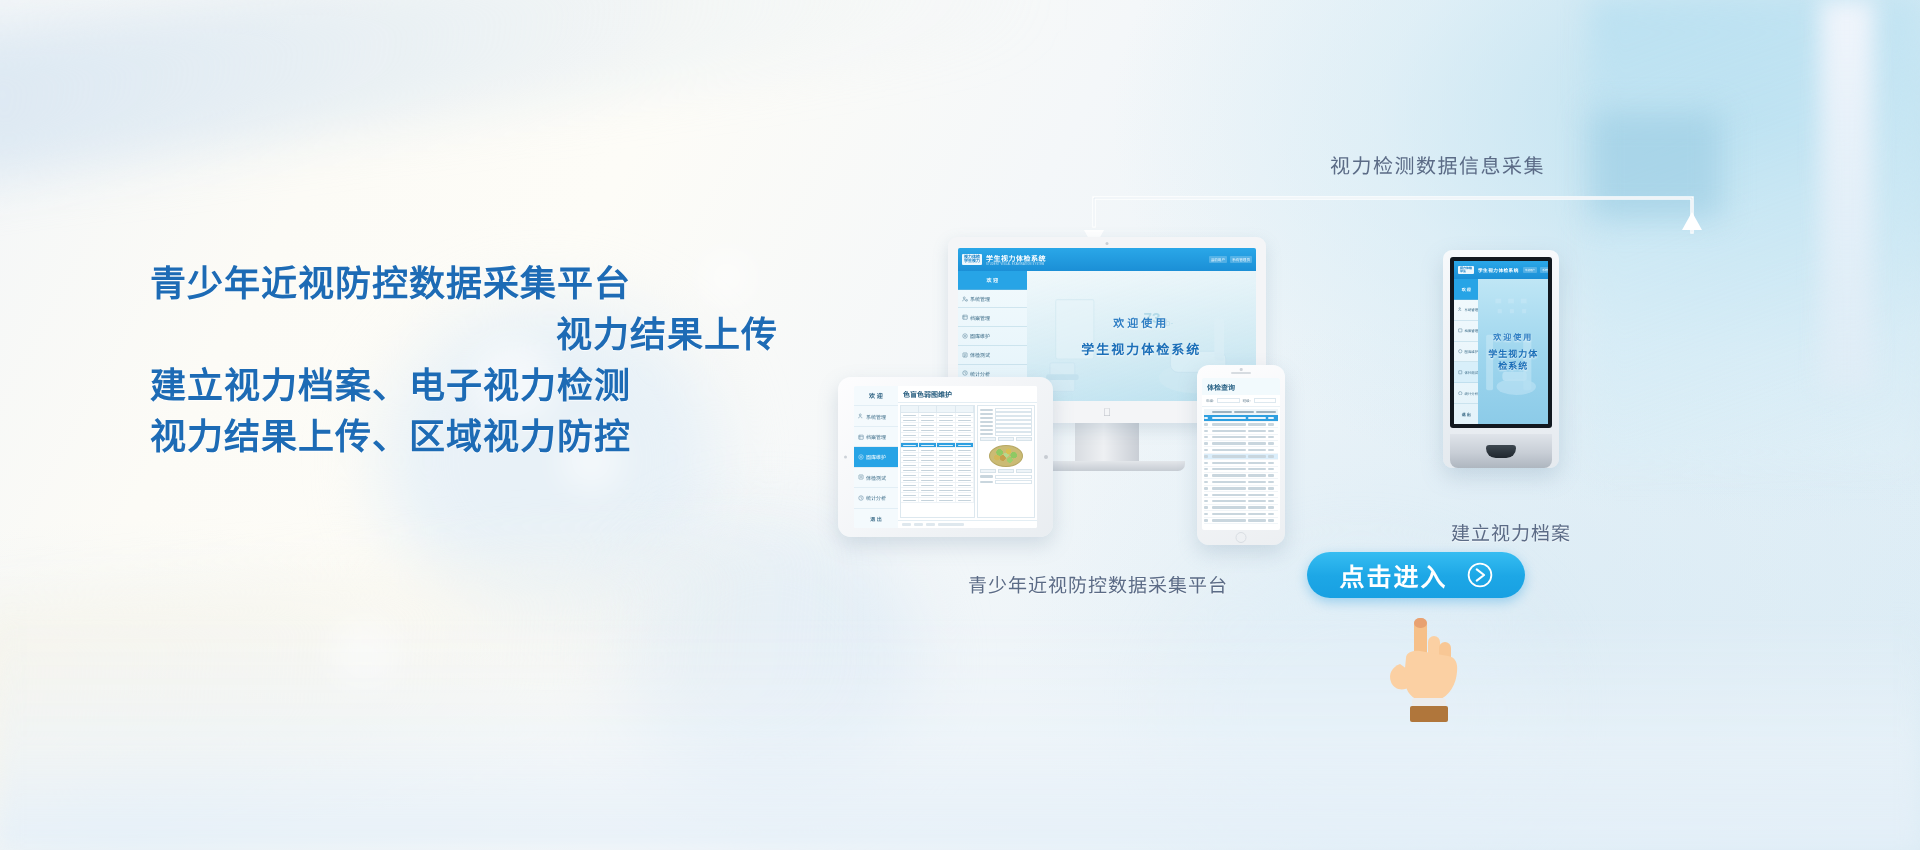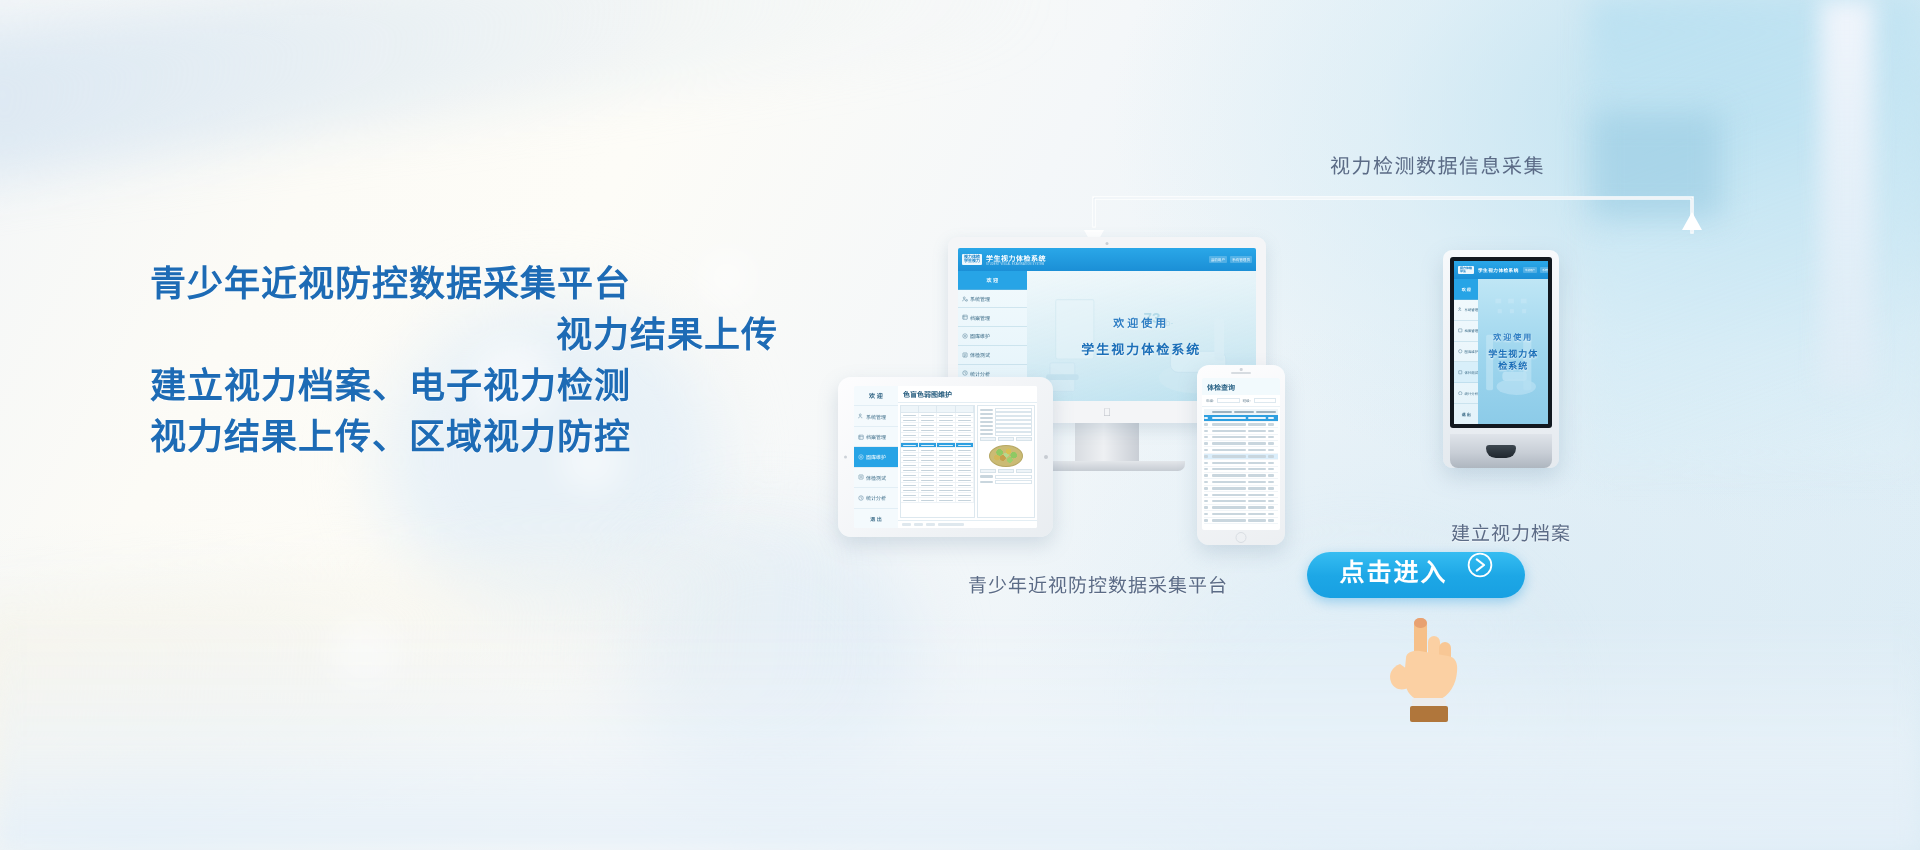--- a/index.html
+++ b/index.html
@@ -323,21 +323,21 @@
   #caption-kiosk { left: 1451px; top: 518px; }
 
   
   #cta {
     position: absolute;
     left: 1307px; top: 552px;
     width: 218px; height: 46px;
     border-radius: 23px;
     background: linear-gradient(180deg,#36bdf2 0%, #1da7e6 52%, #18a0e2 100%);
     border: none;
-    display: flex; align-items: flex-start; justify-content: center;
+    display: flex; align-items: center; justify-content: center;
     gap: 19px;
     cursor: pointer;
     box-shadow: 0 4px 12px rgba(24,150,220,0.35);
   }
   #cta-label { color: #fff; font-size: 25px; font-weight: bold; letter-spacing: 2px; }
   #cta-arrow { width: 26px; height: 26px; display: block; }
 
   
   #hand { position: absolute; left: 1376px; top: 612px; width: 96px; height: 110px; }
 </style>

